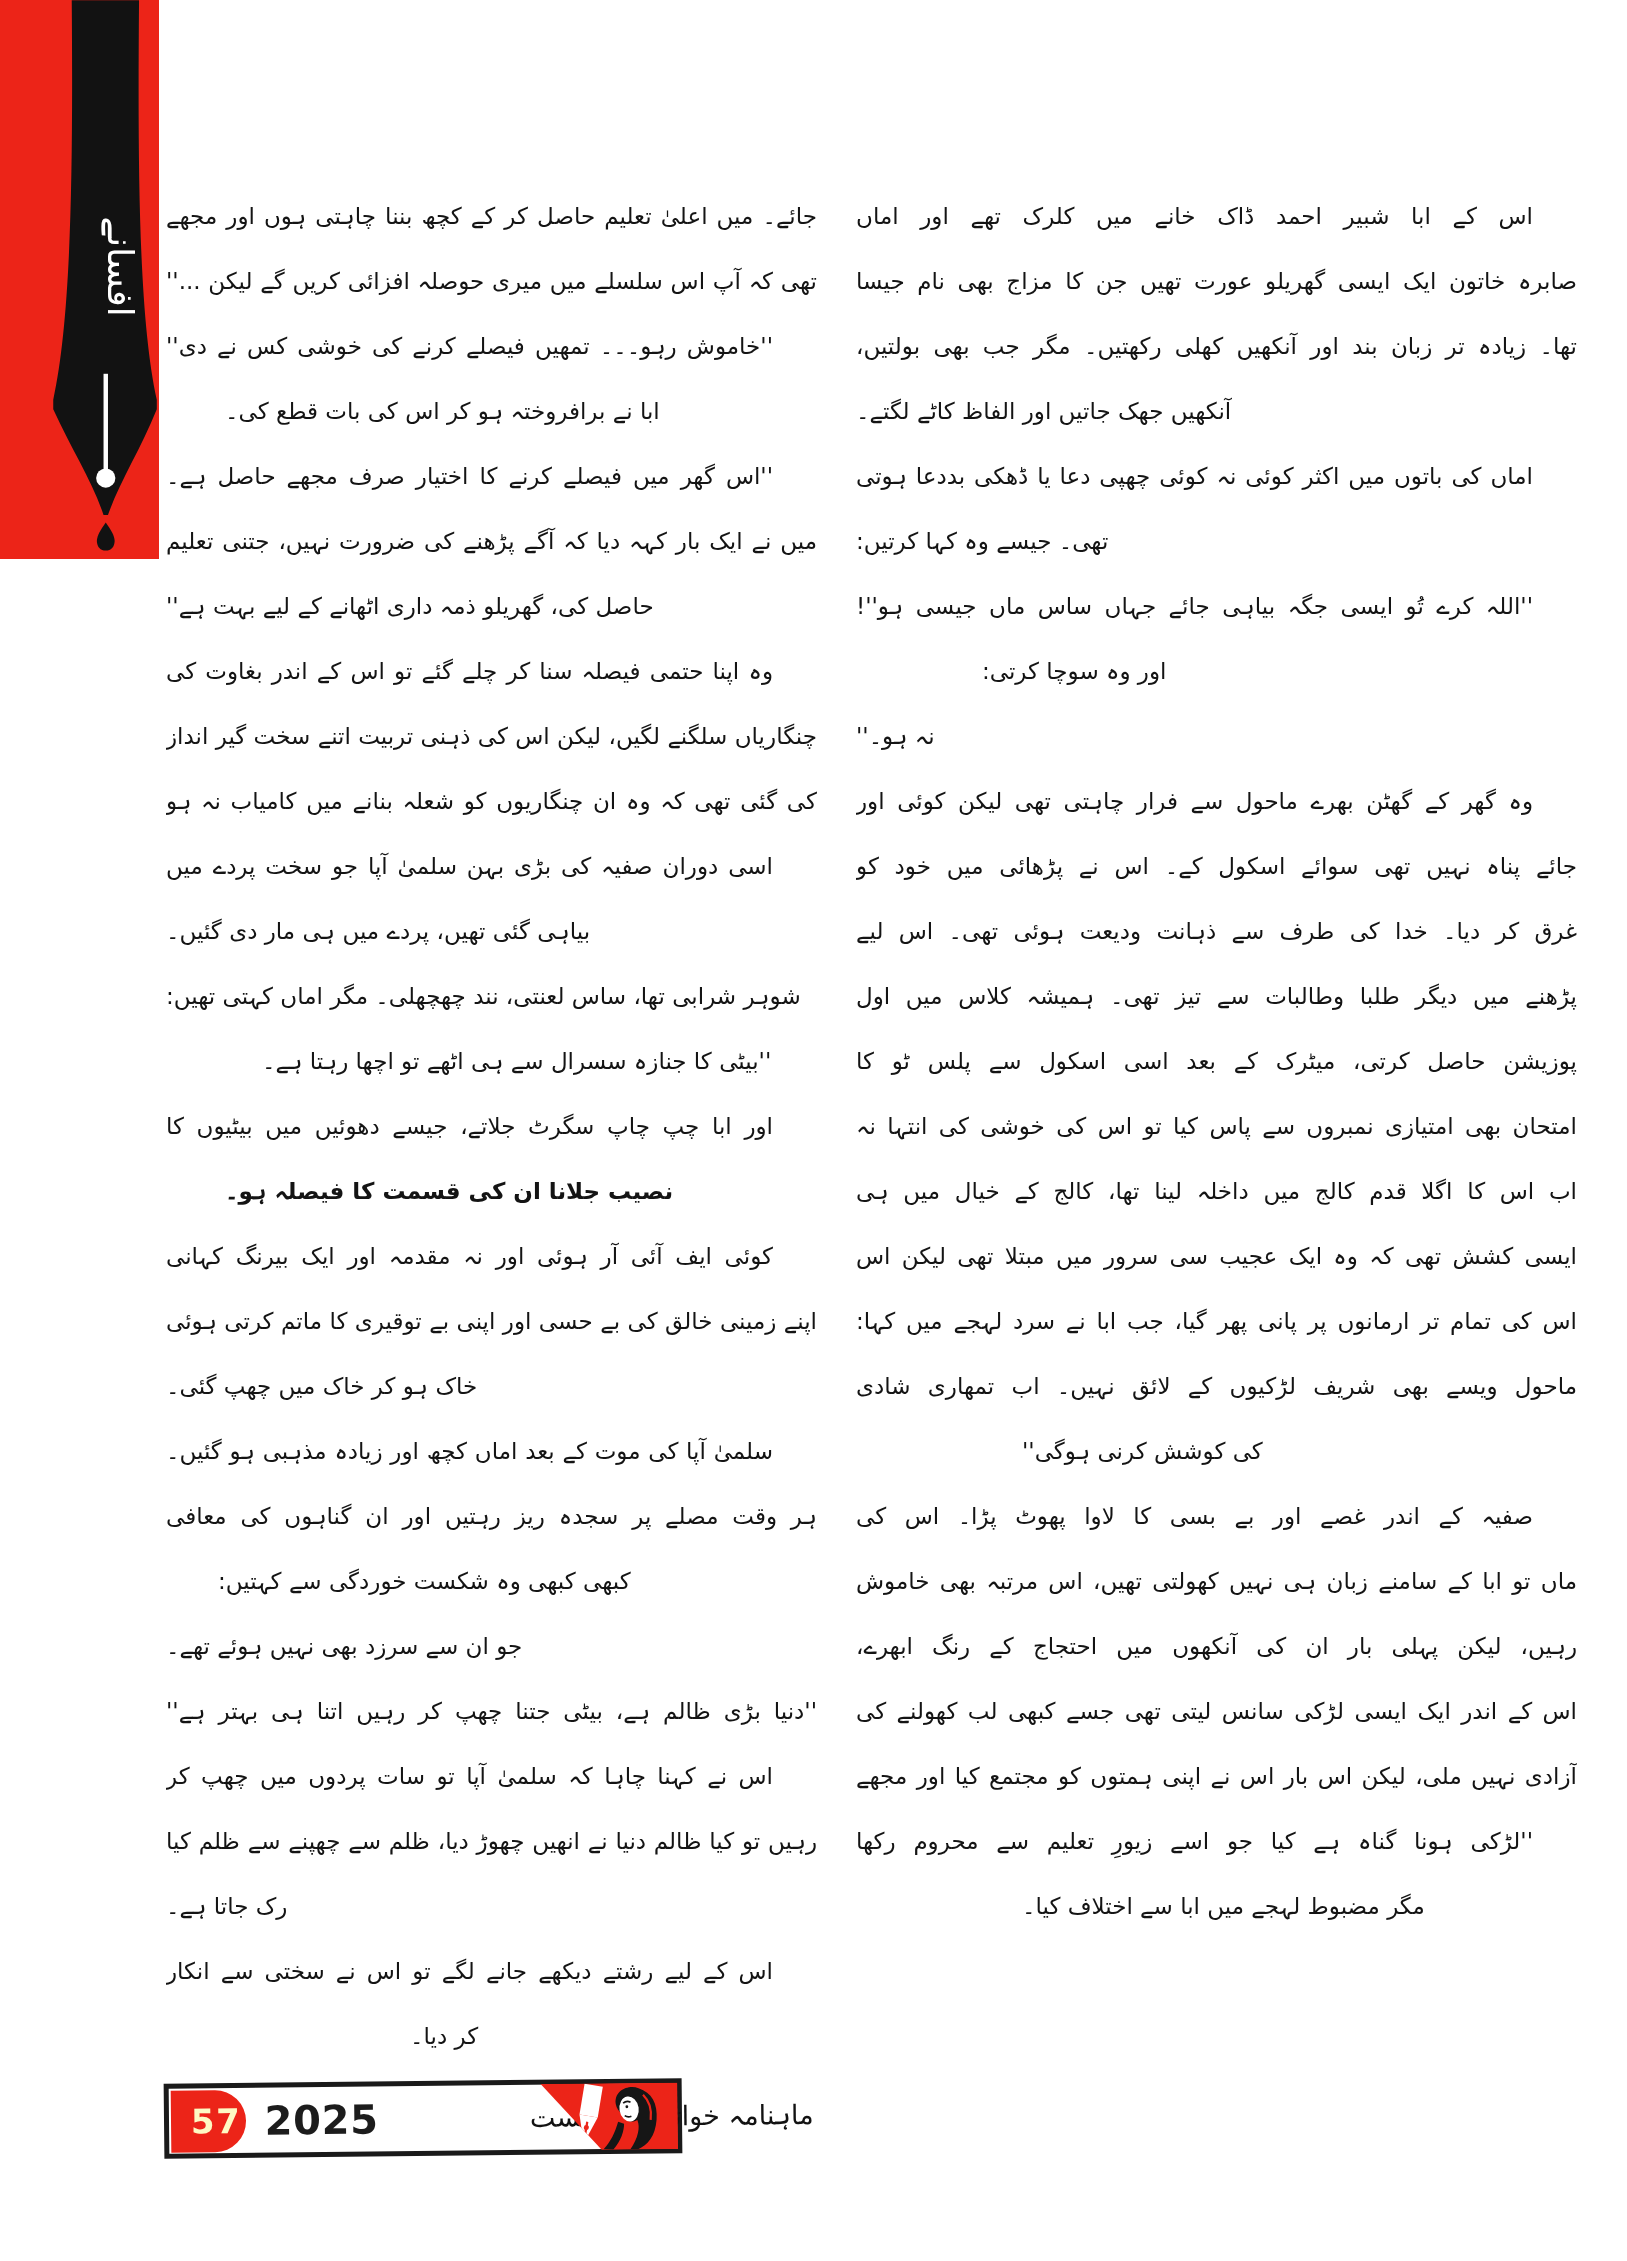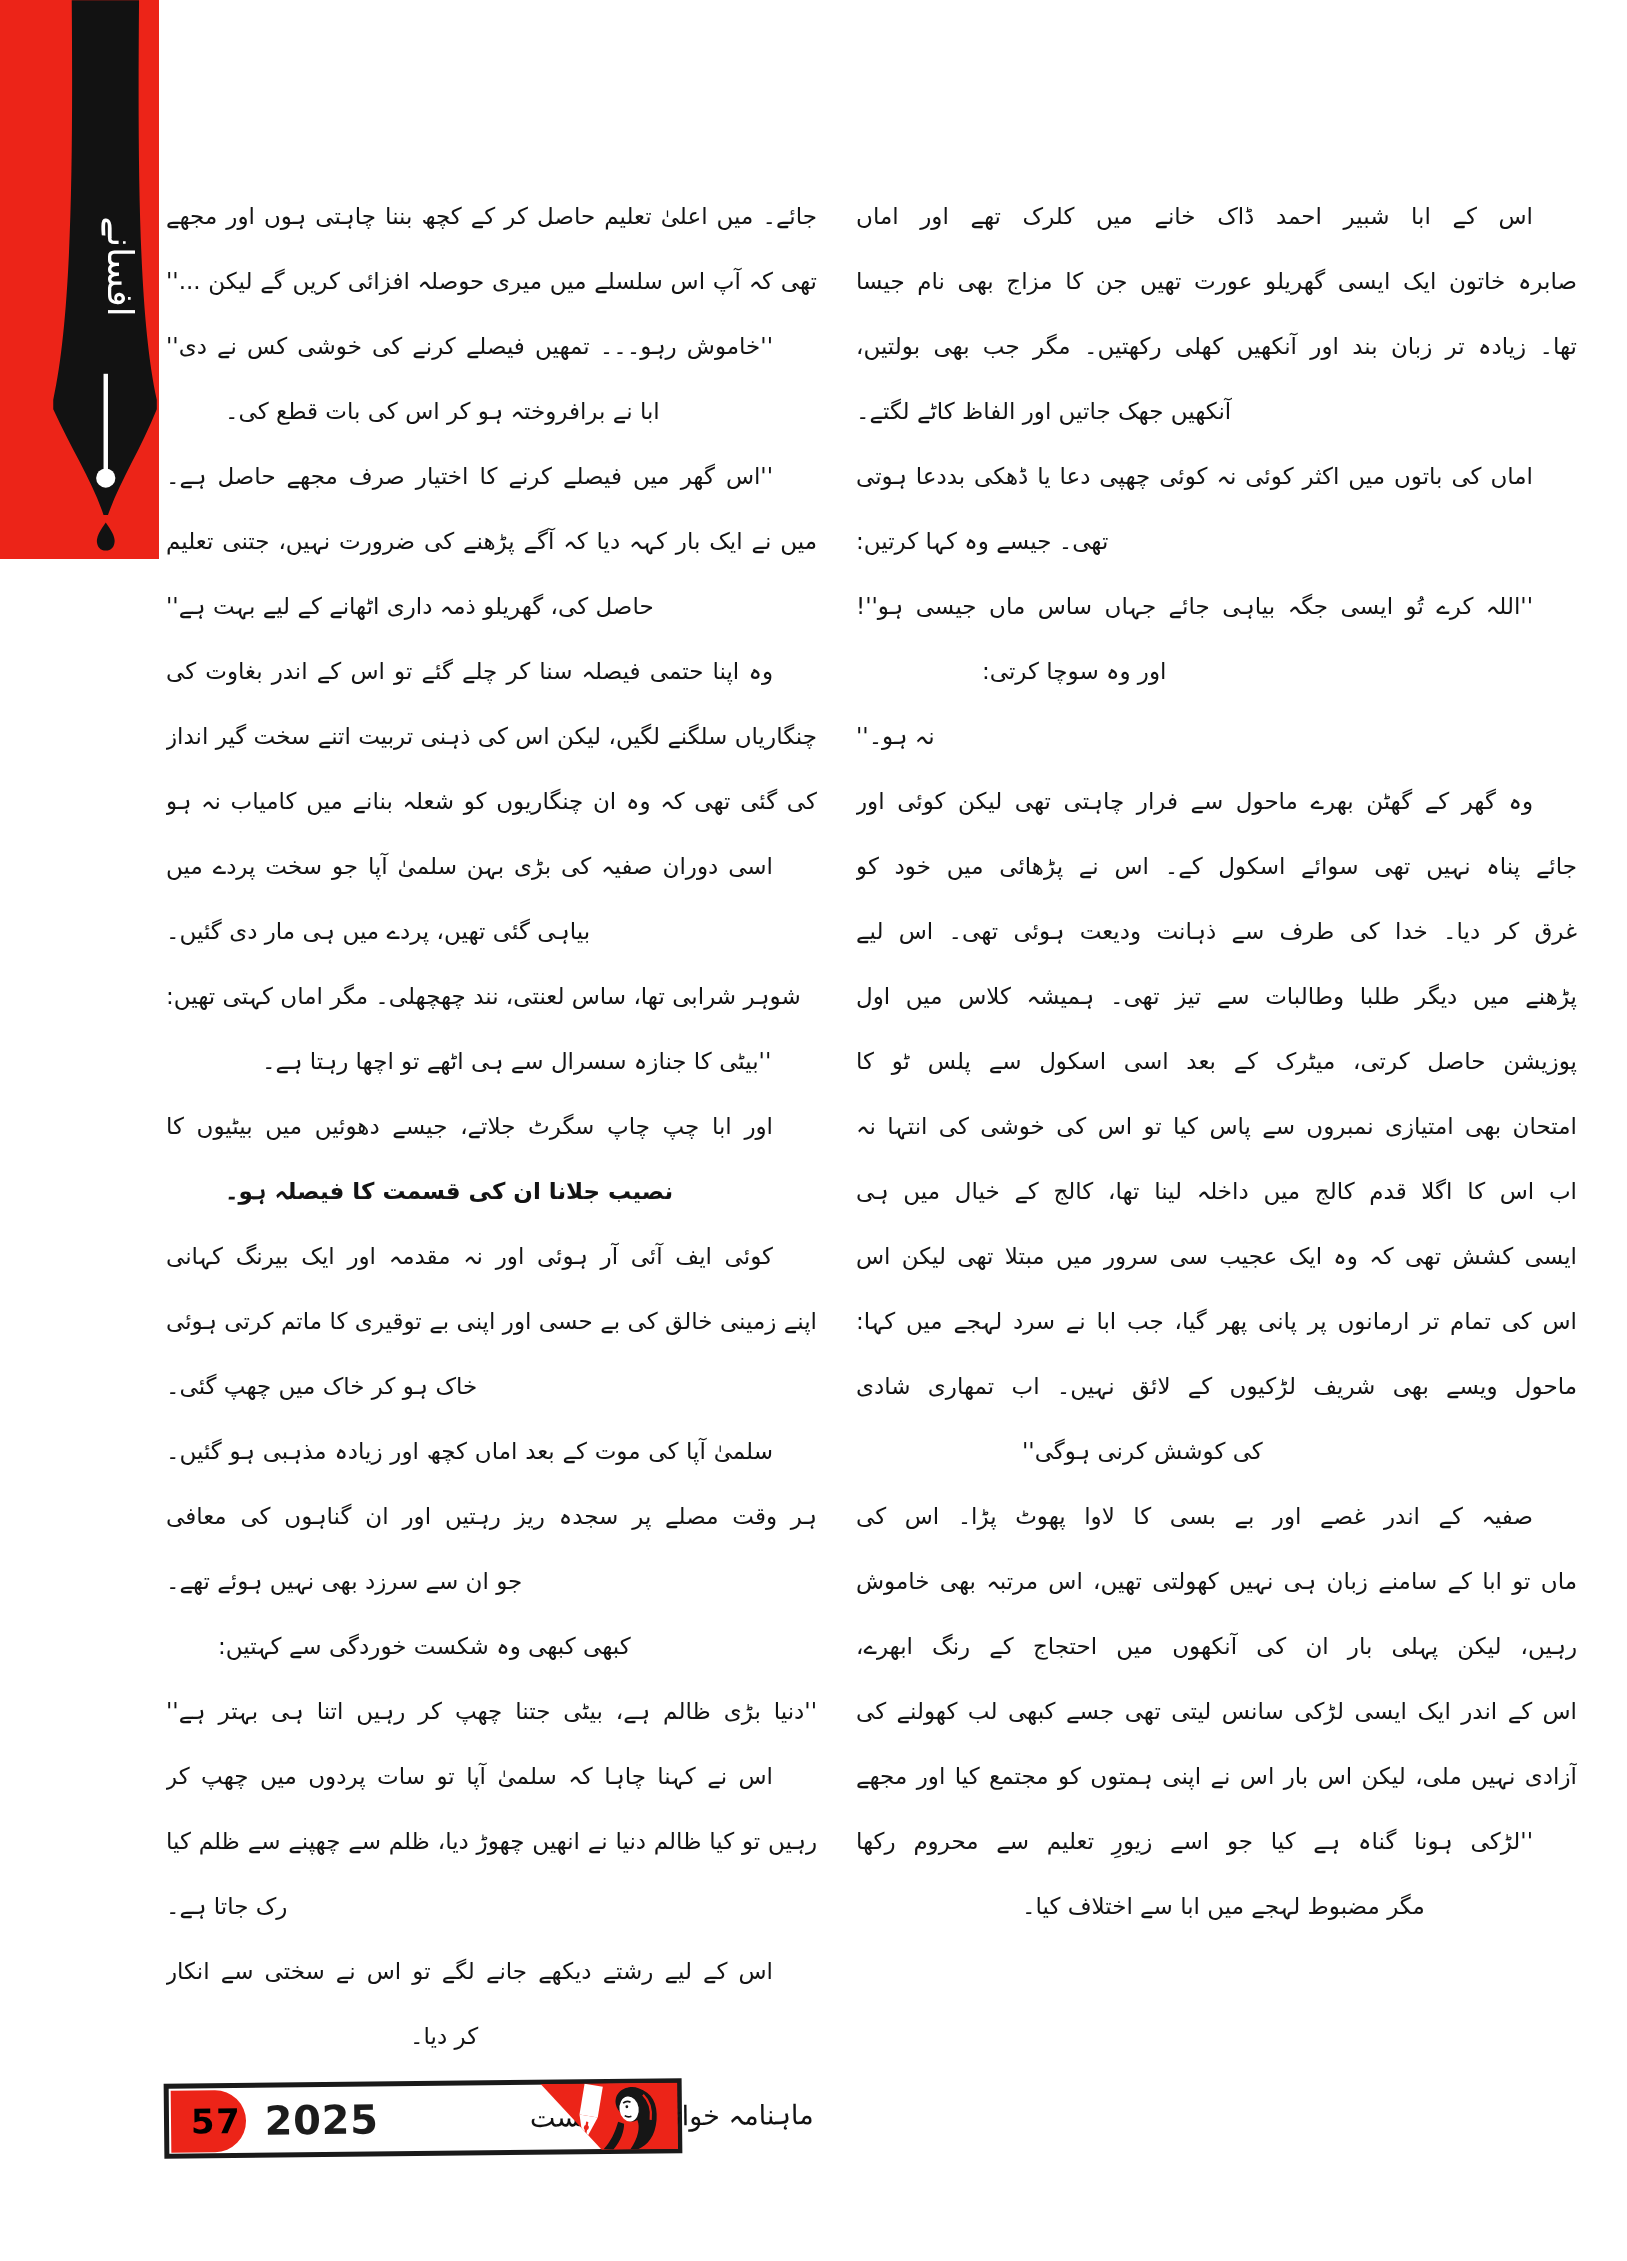--- a/index.html
+++ b/index.html
@@ -46,21 +46,21 @@
     display:flex;align-items:center;
   }
   .page-num-blob{
     flex:0 0 auto;
     width:75px;height:62px;margin:1.5px 0 1.5px 1.5px;
     background:var(--red);
     border-radius:0 34px 34px 0;
     display:flex;align-items:center;justify-content:center;
   }
   .page-num{
-    font-size:34px;font-weight:bold;color:#000000;letter-spacing:1.5px;margin-left:16px;
+    font-size:34px;font-weight:bold;color:#fef9c3;letter-spacing:1.5px;margin-left:16px;
   }
   .footer-year{
     flex:0 0 auto;
     margin:0 0 0 19px;
     font-size:40px;font-weight:bold;color:#1c1c1c;letter-spacing:0.7px;
   }
   .footer-title{
     flex:1 1 auto;
     direction:rtl;
     display:flex;justify-content:space-between;align-items:center;
@@ -139,22 +139,22 @@
     <div class="line last">بیاہی گئی تھیں، پردے میں ہی مار دی گئیں۔</div>
     <div class="line last">شوہر شرابی تھا، ساس لعنتی، نند چھچھلی۔ مگر اماں کہتی تھیں:</div>
     <div class="line last" style="padding-left: 96px;">''بیٹی کا جنازہ سسرال سے ہی اٹھے تو اچھا رہتا ہے۔</div>
     <div class="line ind">اور ابا چپ چاپ سگرٹ جلاتے، جیسے دھوئیں میں بیٹیوں کا</div>
     <div class="line last" style="padding-left: 59px; font-weight: bold;">نصیب جلانا ان کی قسمت کا فیصلہ ہو۔</div>
     <div class="line ind">کوئی ایف آئی آر ہوئی اور نہ مقدمہ اور ایک بیرنگ کہانی</div>
     <div class="line">اپنے زمینی خالق کی بے حسی اور اپنی بے توقیری کا ماتم کرتی ہوئی</div>
     <div class="line last">خاک ہو کر خاک میں چھپ گئی۔</div>
     <div class="line ind">سلمیٰ آپا کی موت کے بعد اماں کچھ اور زیادہ مذہبی ہو گئیں۔</div>
     <div class="line">ہر وقت مصلے پر سجدہ ریز رہتیں اور ان گناہوں کی معافی مانگتی رہتیں</div>
+    <div class="line last" style="padding-left: 52px;">کبھی کبھی وہ شکست خوردگی سے کہتیں:</div>
     <div class="line last">جو ان سے سرزد بھی نہیں ہوئے تھے۔</div>
-    <div class="line last" style="padding-left: 52px;">کبھی کبھی وہ شکست خوردگی سے کہتیں:</div>
     <div class="line">''دنیا بڑی ظالم ہے، بیٹی جتنا چھپ کر رہیں اتنا ہی بہتر ہے''</div>
     <div class="line ind">اس نے کہنا چاہا کہ سلمیٰ آپا تو سات پردوں میں چھپ کر</div>
     <div class="line">رہیں تو کیا ظالم دنیا نے انھیں چھوڑ دیا، ظلم سے چھپنے سے ظلم کیا</div>
     <div class="line last">رک جاتا ہے۔</div>
     <div class="line ind">اس کے لیے رشتے دیکھے جانے لگے تو اس نے سختی سے انکار</div>
     <div class="line last" style="padding-left: 244px;">کر دیا۔</div>
   </div>
 
 <div class="footer-banner">
   <div class="page-num-blob">

